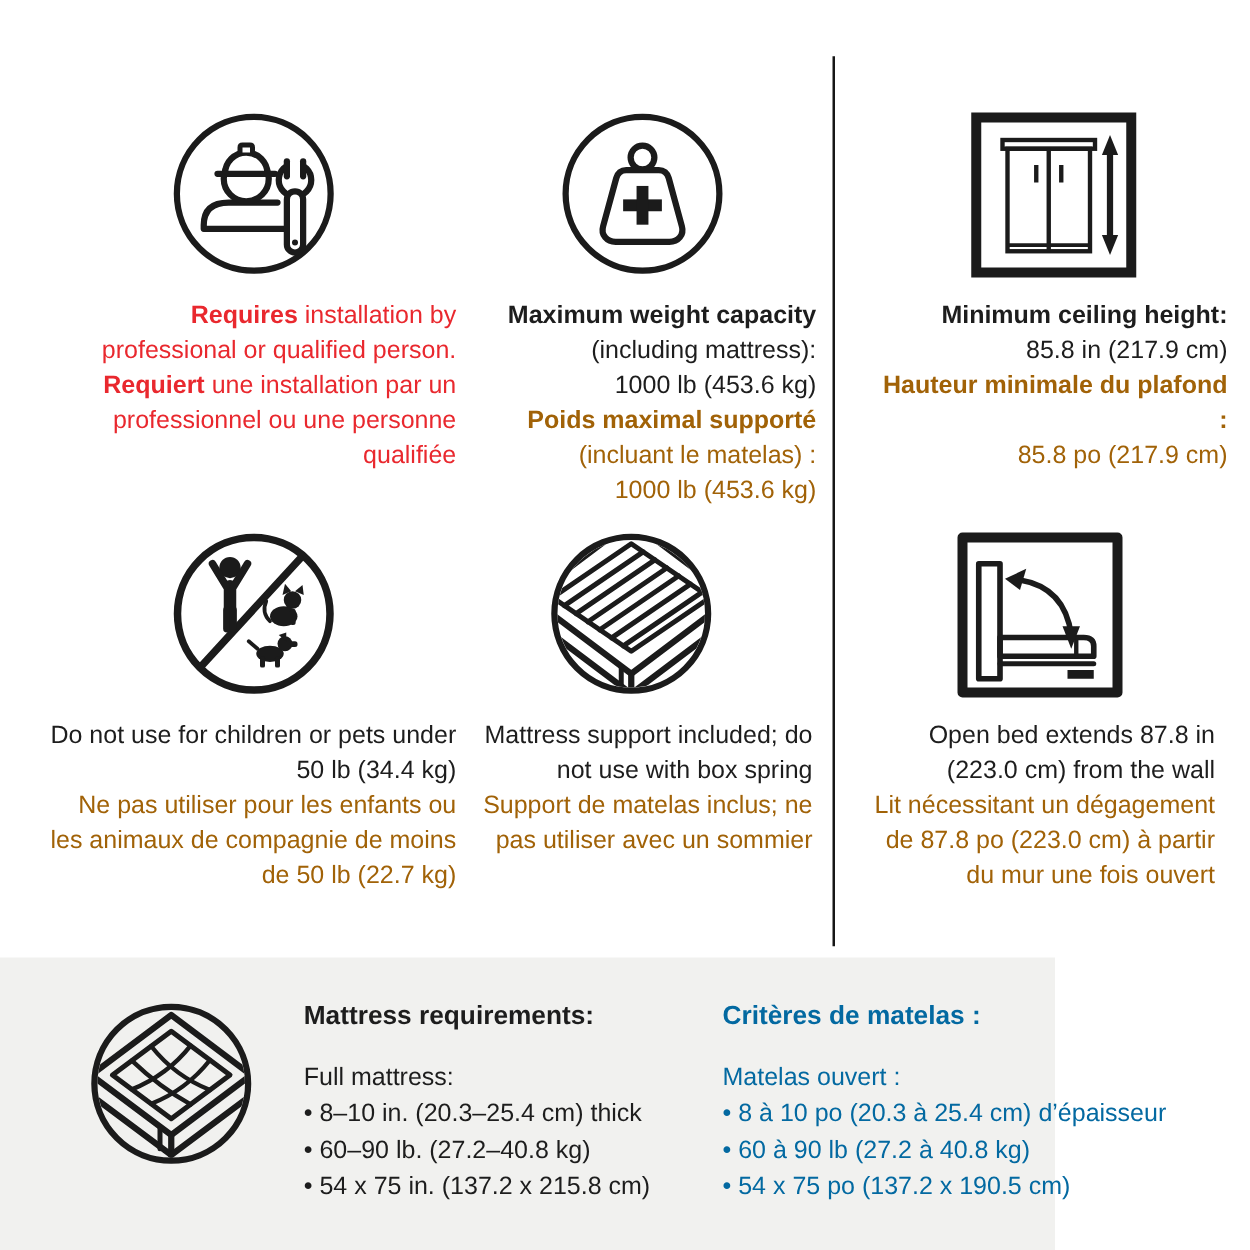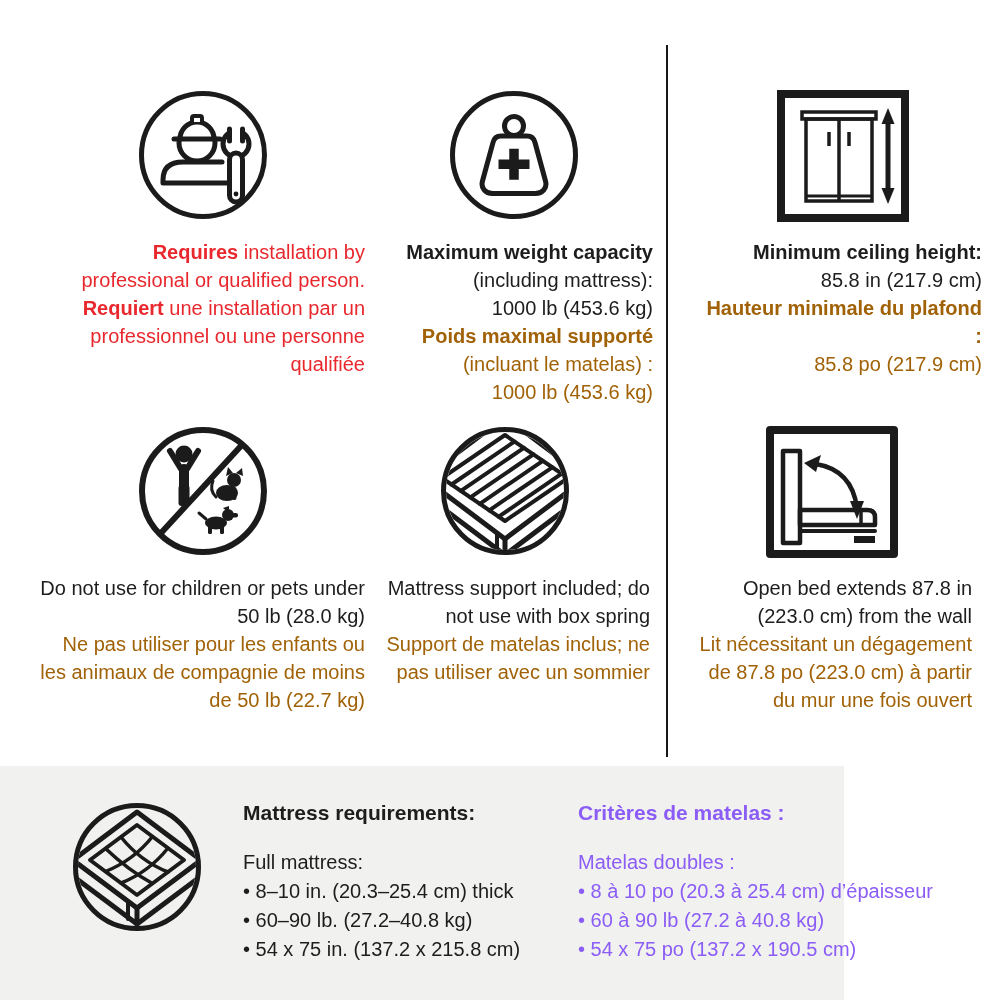--- a/index.html
+++ b/index.html
@@ -11,21 +11,21 @@
   .cell{position:absolute;text-align:right;font-size:20px;line-height:28px;}
   .icon-wrap{display:flex;justify-content:center;align-items:flex-start;height:136px;margin-bottom:14px;}
   .b{font-weight:bold;}
   .gray{color:#a16207;}
   .red{color:#e9282e;}
   .divider{position:absolute;left:666px;top:45px;width:2px;height:712px;background:#161616;}
   .panel{position:absolute;left:0;top:766px;width:844px;height:234px;background:#f1f1ef;}
   .panel-icon{position:absolute;left:70px;top:34px;}
   .req{position:absolute;font-size:20px;line-height:29px;text-align:left;}
   .req-en{left:243px;top:32px;width:320px;}
-  .req-fr{left:578px;top:32px;width:400px;color:#8b5cf6;}
+  .req-fr{left:578px;top:32px;width:400px;color:#0369a1;}
   .req-heading{font-weight:bold;font-size:21px;margin-bottom:21px;}
   .li::before{content:"• ";}
   svg{display:block;}
 </style>
 </head>
 <body>
 
 <div class="page">
 
   <div class="divider"></div>
@@ -115,21 +115,21 @@
           <ellipse cx="80" cy="99" rx="11" ry="6.5"></ellipse>
           <circle cx="92" cy="91" r="6"></circle>
           <rect x="96" y="89" width="6" height="4.5" rx="2"></rect>
           <polygon points="87,84 93,82 93,89"></polygon>
           <rect x="72" y="101" width="4" height="9" rx="1.5"></rect>
           <rect x="84" y="101" width="4" height="9" rx="1.5"></rect>
         </g>
         <path d="M70,95 L63,89" stroke-width="3"></path>
       </svg>
     </div>
-    <div>Do not use for children or pets under 50 lb (28.0 kg)</div>
+    <div>Do not use for children or pets under 50 lb (34.4 kg)</div>
     <div class="gray">Ne pas utiliser pour les enfants ou les animaux de compagnie de moins de 50 lb (22.7 kg)</div>
   </div>
 
   <div class="cell" style="left:360px;top:424px;width:290px;">
     <div class="icon-wrap">
       <svg width="134" height="134" viewBox="0 0 134 134" stroke="#1b1b1b" fill="none" stroke-linecap="round" stroke-linejoin="round">
         <defs>
             <clipPath id="clipSlats">
               <circle cx="67" cy="67" r="59"></circle>
             </clipPath>
@@ -200,20 +200,20 @@
     <div class="req req-en">
       <div class="req-heading">Mattress requirements:</div>
       <div>Full mattress:</div>
       <div class="li"><span>8–10 in. (20.3–25.4 cm) thick</span></div>
       <div class="li"><span>60–90 lb. (27.2–40.8 kg)</span></div>
       <div class="li"><span>54 x 75 in. (137.2 x 215.8 cm)</span></div>
     </div>
 
     <div class="req req-fr">
       <div class="req-heading">Critères de matelas :</div>
-      <div>Matelas doubles :</div>
+      <div>Matelas ouvert :</div>
       <div class="li"><span>8 à 10 po (20.3 à 25.4 cm) d’épaisseur</span></div>
       <div class="li"><span>60 à 90 lb (27.2 à 40.8 kg)</span></div>
       <div class="li"><span>54 x 75 po (137.2 x 190.5 cm)</span></div>
     </div>
   </div>
 
 </div>
 
 </body></html>

